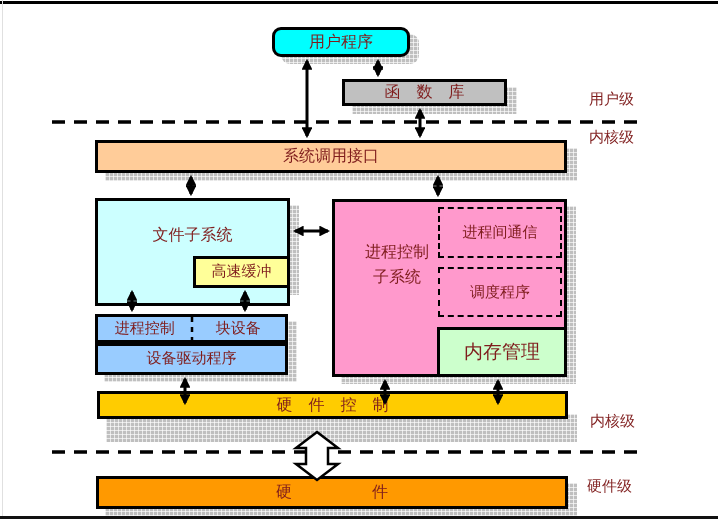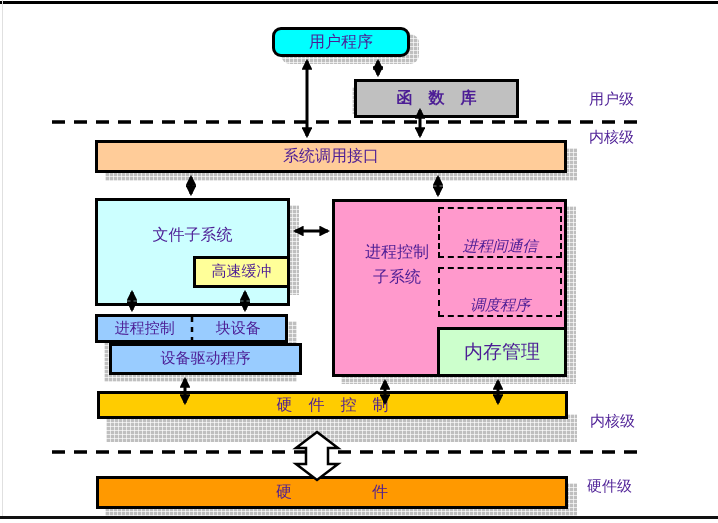--- a/index.html
+++ b/index.html
@@ -1,18 +1,18 @@
 <!DOCTYPE html>
 <html><head>
 <meta charset="utf-8">
 <style>
   html,body{margin:0;padding:0;background:#fff;}
   .stage{
     position:relative;width:718px;height:523px;overflow:hidden;background:#fff;
-    font-family:"DejaVu Sans","Liberation Sans",sans-serif;color:#4c1d95;
+    font-family:"DejaVu Sans","Liberation Sans",sans-serif;color:#7f1d1d;
   }
   .frame-top{position:absolute;left:0;top:1px;width:718px;height:3px;background:#000;}
   .frame-bottom{position:absolute;left:0;top:516px;width:718px;height:3px;background:#111;}
   .frame-left{position:absolute;left:2px;top:0;width:1px;height:516px;background:#e0e0e0;}
 
   
   .sh{
     position:absolute;background-color:#BFBFBF;
     background-image:
       repeating-linear-gradient(to right, rgba(255,255,255,.65) 0 1px, rgba(0,0,0,0) 1px 4px),
@@ -27,33 +27,33 @@
   .sh-hwctl{left:106px;top:414px;width:471px;height:28px;}
   .sh-hw{left:105px;top:483px;width:472px;height:33px;}
 
   .box{
     position:absolute;border:3px solid #000;box-sizing:border-box;
     display:flex;align-items:center;justify-content:center;
     font-size:16px;line-height:1.15;
   }
   .box span{display:block;}
   .user-program{left:272px;top:27px;width:138px;height:30px;background:#00FFFF;border-radius:9px;}
-  .fn-lib{left:354px;top:79px;width:165px;height:39px;background:#C0C0C0;font-weight:bold;}
+  .fn-lib{left:342px;top:79px;width:165px;height:27px;background:#C0C0C0;}
   .syscall{left:95px;top:140px;width:472px;height:33px;background:#FFCC99;}
   .filesys{left:95px;top:198px;width:195px;height:108px;background:#CCFFFF;align-items:flex-start;padding-top:25px;}
   .buffer{left:193px;top:256px;width:97px;height:32px;background:#FFFF99;font-size:15px;}
   .proc{left:332px;top:199px;width:235px;height:178px;background:#FF99CC;align-items:flex-start;justify-content:flex-start;}
   .pc-text{position:absolute;left:12px;top:38px;width:100px;text-align:center;white-space:pre-line;line-height:1.55;}
-  .dashed-box{position:absolute;border:2px dashed #000;box-sizing:border-box;display:flex;align-items:flex-end;justify-content:center;font-size:15px;background:transparent;font-style:italic;}
+  .dashed-box{position:absolute;border:2px dashed #000;box-sizing:border-box;display:flex;align-items:center;justify-content:center;font-size:15px;background:transparent;}
   .ipc{left:438px;top:207px;width:124px;height:51px;}
   .sched{left:438px;top:267px;width:124px;height:50px;}
   .mem{left:437px;top:327px;width:130px;height:50px;background:#CCFFCC;font-size:19px;}
   .devrow{left:95px;top:314px;width:193px;height:29px;background:#99CCFF;font-size:15px;padding:0;}
   .devrow .cell{flex:0 0 50%;display:flex;align-items:center;justify-content:center;height:100%;}
-  .driver{left:109px;top:343px;width:193px;height:32px;background:#99CCFF;font-size:15px;}
+  .driver{left:95px;top:343px;width:193px;height:32px;background:#99CCFF;font-size:15px;}
   .hwctl{left:97px;top:391px;width:471px;height:28px;background:#FFCC00;}
   .hw{left:96px;top:476px;width:472px;height:33px;background:#FF9900;}
 
   .lvl{position:absolute;font-size:15px;white-space:nowrap;}
   .lvl-user{left:589px;top:90px;}
   .lvl-kernel-top{left:589px;top:128px;}
   .lvl-kernel-bottom{left:590px;top:412px;}
   .lvl-hw{left:587px;top:477px;}
 
   svg.overlay{position:absolute;left:0;top:0;pointer-events:none;}

